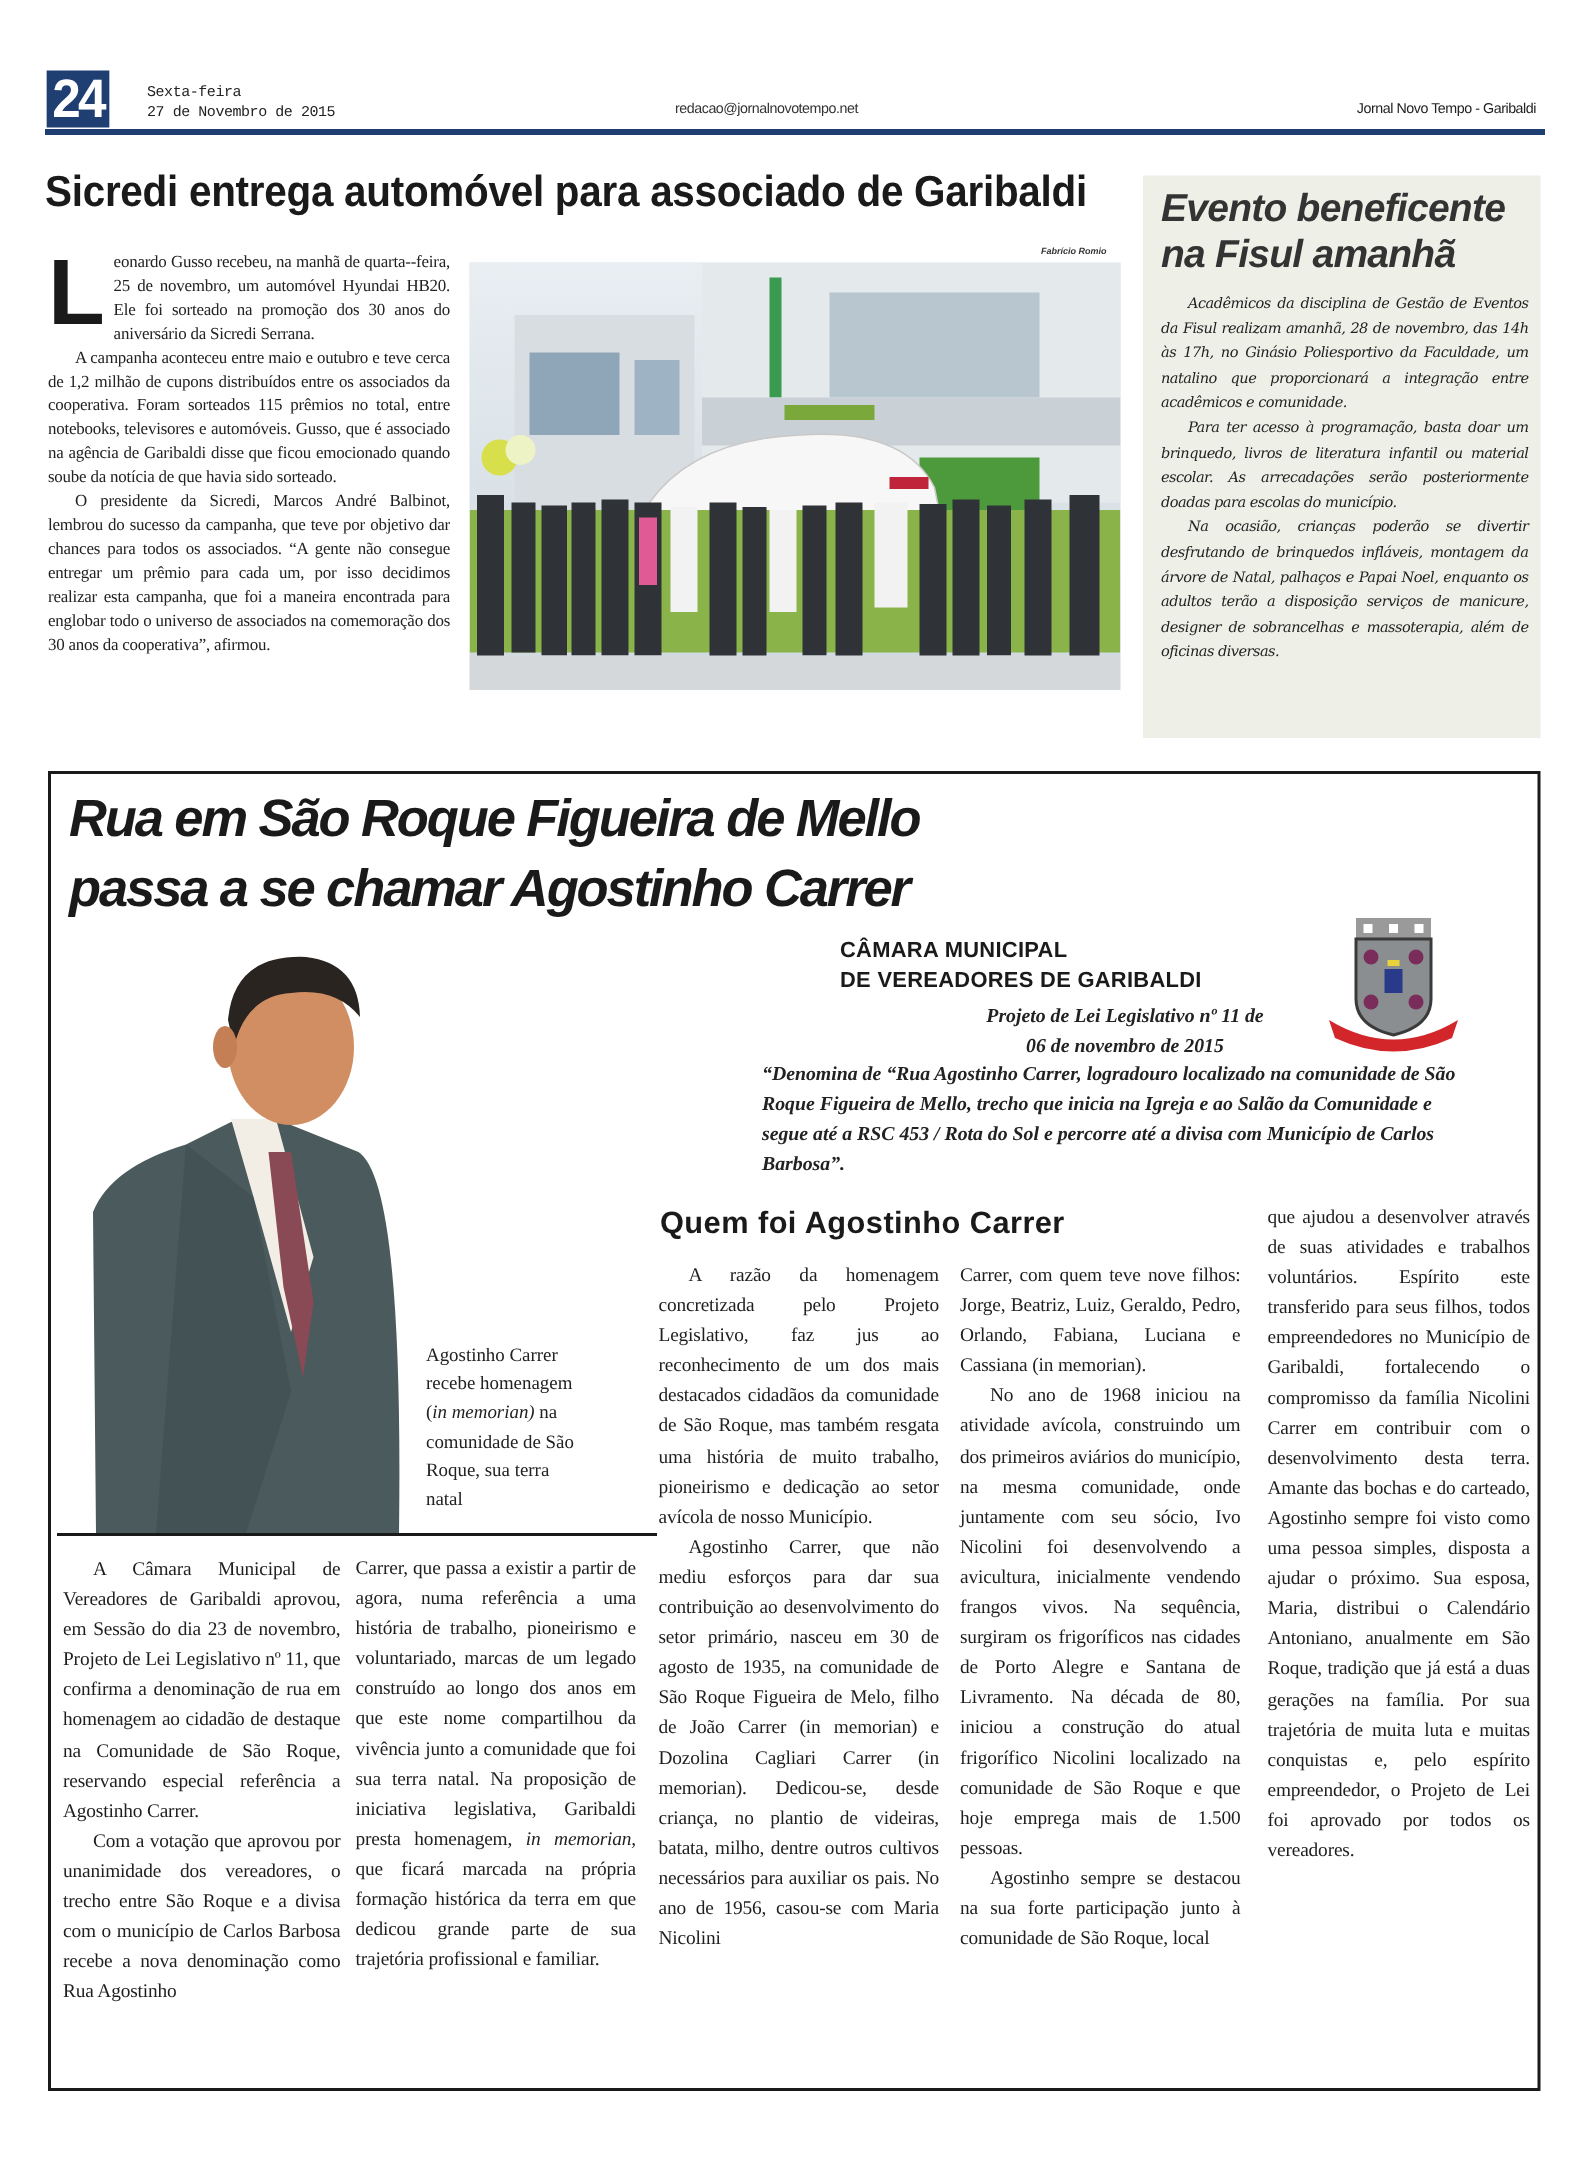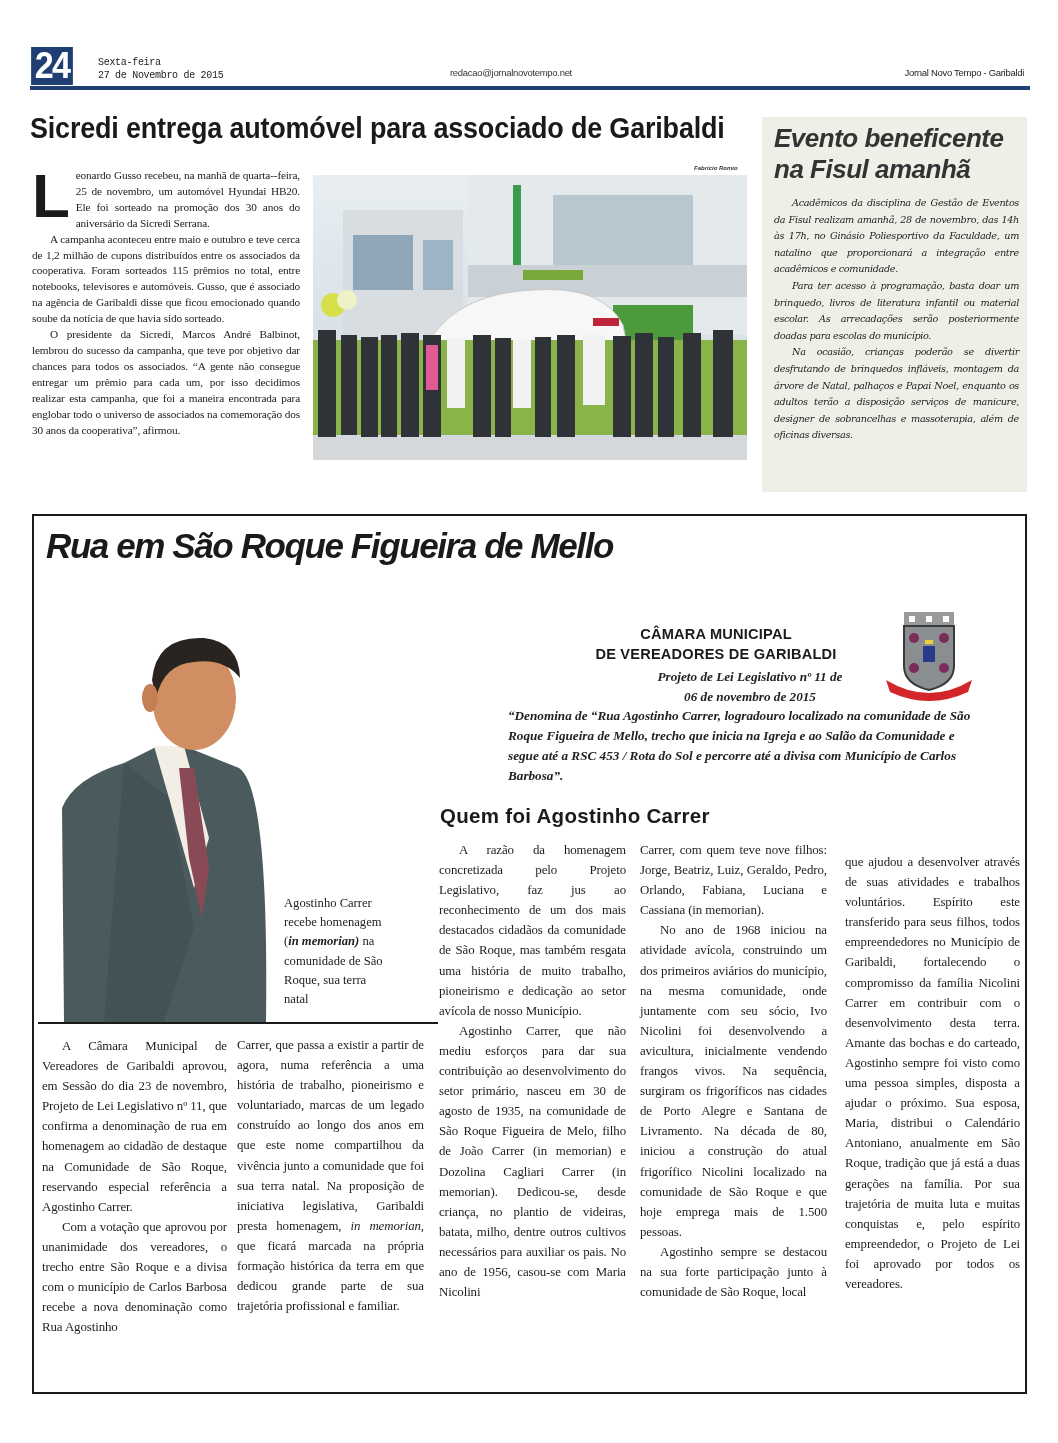--- a/index.html
+++ b/index.html
@@ -32,40 +32,40 @@
   .fisul-title { position: absolute; left: 12px; top: 6px; font-family: "Liberation Sans", sans-serif; font-style: italic; font-size: 26px; line-height: 31px; color: #333; letter-spacing: -0.5px; }
   .fisul-body { position: absolute; left: 12px; top: 78px; width: 245px; font-family: "DejaVu Serif", serif; font-style: italic; font-size: 9.7px; line-height: 16.6px; text-align: justify; color: #222; letter-spacing: -0.35px; }
   .fisul-body p { text-indent: 18px; }
 
   
   .rua-box { position: absolute; left: 32px; top: 514px; width: 995px; height: 880px; border: 2px solid #1a1a1a; }
   .rua-title { position: absolute; left: 46px; top: 522px; font-family: "Liberation Sans", sans-serif; font-weight: bold; font-style: italic;
     font-size: 35px; line-height: 47px; letter-spacing: -1.4px; color: #1a1a1a; }
   .portrait { position: absolute; left: 44px; top: 628px; width: 230px; height: 394px; overflow: hidden; }
   .caption { position: absolute; left: 284px; top: 894px; width: 105px; font-size: 12.6px; line-height: 19.2px; color: #222; }
-  .caption i { font-style: italic; font-weight: bold; }
+  .caption i { font-style: italic; }
   .col-rule { position: absolute; left: 38px; top: 1022px; width: 400px; height: 2px; background: #1a1a1a; }
 
-  .camara-name { position: absolute; left: 560px; top: 624px; width: 312px; text-align: center; font-family: "Liberation Sans", sans-serif;
+  .camara-name { position: absolute; left: 560px; top: 624px; width: 312px; text-align: left; font-family: "Liberation Sans", sans-serif;
     font-weight: bold; font-size: 14.6px; line-height: 20px; color: #1a1a1a; letter-spacing: 0.2px; }
   .coat { position: absolute; left: 882px; top: 610px; width: 94px; height: 92px; }
   .projeto { position: absolute; left: 560px; top: 667px; width: 380px; text-align: center; font-style: italic; font-weight: bold; font-size: 13.2px; line-height: 20px; color: #222; }
   .ementa { position: absolute; left: 508px; top: 706px; width: 480px; text-align: left; font-style: italic; font-weight: bold; font-size: 13.2px; line-height: 20px; color: #222; }
 
   .quem-title { position: absolute; left: 440px; top: 804px; font-family: "Liberation Sans", sans-serif; font-weight: bold; font-size: 20.5px; color: #1a1a1a; letter-spacing: 0.3px; }
 
   .col { position: absolute; font-size: 12.9px; line-height: 20.1px; text-align: justify; color: #1e1e1e; letter-spacing: -0.1px; }
   .col p { text-indent: 20px; }
   .col p.cont { text-indent: 0; }
   .col i { font-style: italic; margin-top: 46px; }
   .c1 { left: 42px; top: 1036px; width: 185px; }
   .c2 { left: 237px; top: 1035px; width: 187px; }
   .c3 { left: 439px; top: 840px; width: 187px; }
   .c4 { left: 640px; top: 840px; width: 187px; }
-  .c5 { left: 845px; top: 852px; width: 175px; font-family: Liberation Serif, serif; }
+  .c5 { left: 845px; top: 801px; width: 175px; font-family: Liberation Serif, serif; }
 </style>
 </head>
 <body>
 
 <div class="page-num">24</div>
 <div class="hdr-day">Sexta-feira</div>
 <div class="hdr-date">27 de Novembro de 2015</div>
 <div class="hdr-email">redacao@jornalnovotempo.net</div>
 <div class="hdr-paper">Jornal Novo Tempo - Garibaldi</div>
 <div class="hdr-rule"></div>
@@ -135,20 +135,21 @@
   <div class="fisul-body">
     <p>Acadêmicos da disciplina de Gestão de Eventos da Fisul realizam amanhã, 28 de novembro, das 14h às 17h, no Ginásio Poliesportivo da Faculdade, um natalino que proporcionará a integração entre acadêmicos e comunidade.</p>
     <p>Para ter acesso à programação, basta doar um brinquedo, livros de literatura infantil ou material escolar. As arrecadações serão posteriormente doadas para escolas do município.</p>
     <p>Na ocasião, crianças poderão se divertir desfrutando de brinquedos infláveis, montagem da árvore de Natal, palhaços e Papai Noel, enquanto os adultos terão a disposição serviços de manicure, designer de sobrancelhas e massoterapia, além de oficinas diversas.</p>
   </div>
 </div>
 
 <div class="rua-box"></div>
 <h1 class="rua-title">
   <span>Rua em São Roque Figueira de Mello</span><br>
+  <span>passa a se chamar Agostinho Carrer</span>
 </h1>
 
 <div class="portrait">
   <svg width="230" height="394" viewBox="0 0 230 394">
     <path d="M20 394 L18 180 Q30 150 80 135 L110 120 L140 118 L195 140 Q225 160 222 394 Z" fill="#4b5a5c"></path>
     <path d="M110 118 L140 118 L165 210 L150 260 L125 170 Z" fill="#f2eee6"></path>
     <path d="M135 140 L150 140 L165 240 L158 290 L145 230 Z" fill="#8a4a55"></path>
     <path d="M80 135 L125 170 L150 300 L120 394 L60 394 Z" fill="#3e4c4f" opacity="0.6"></path>
     <ellipse cx="150" cy="70" rx="42" ry="52" fill="#d08e62"></ellipse>
     <path d="M108 52 Q112 8 160 10 Q195 14 196 50 Q180 30 150 34 Q120 36 112 70 Z" fill="#2a2420"></path>

